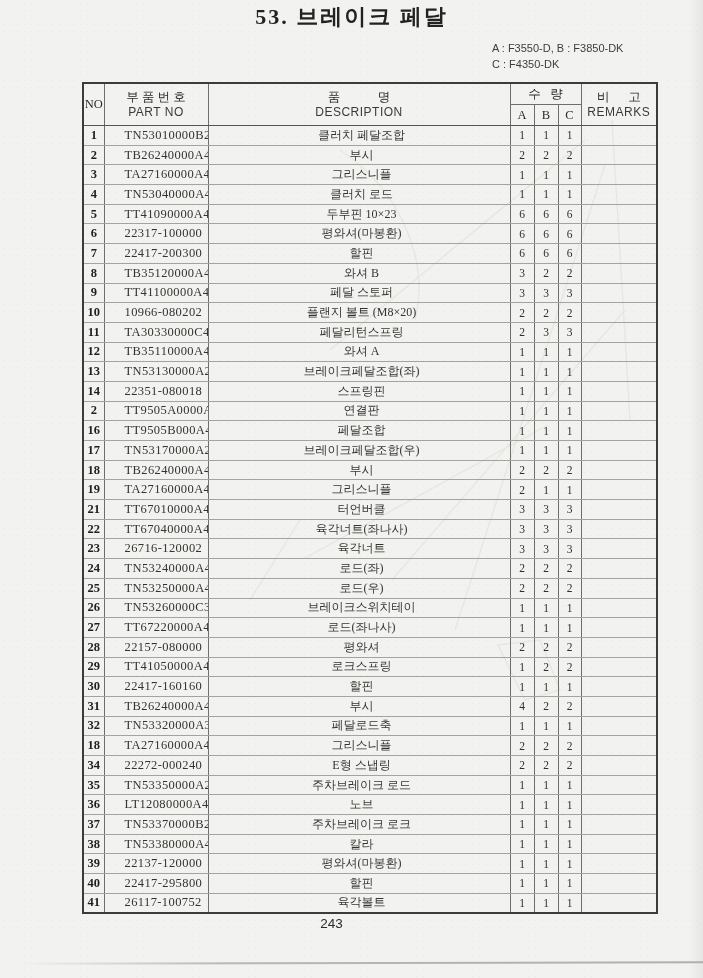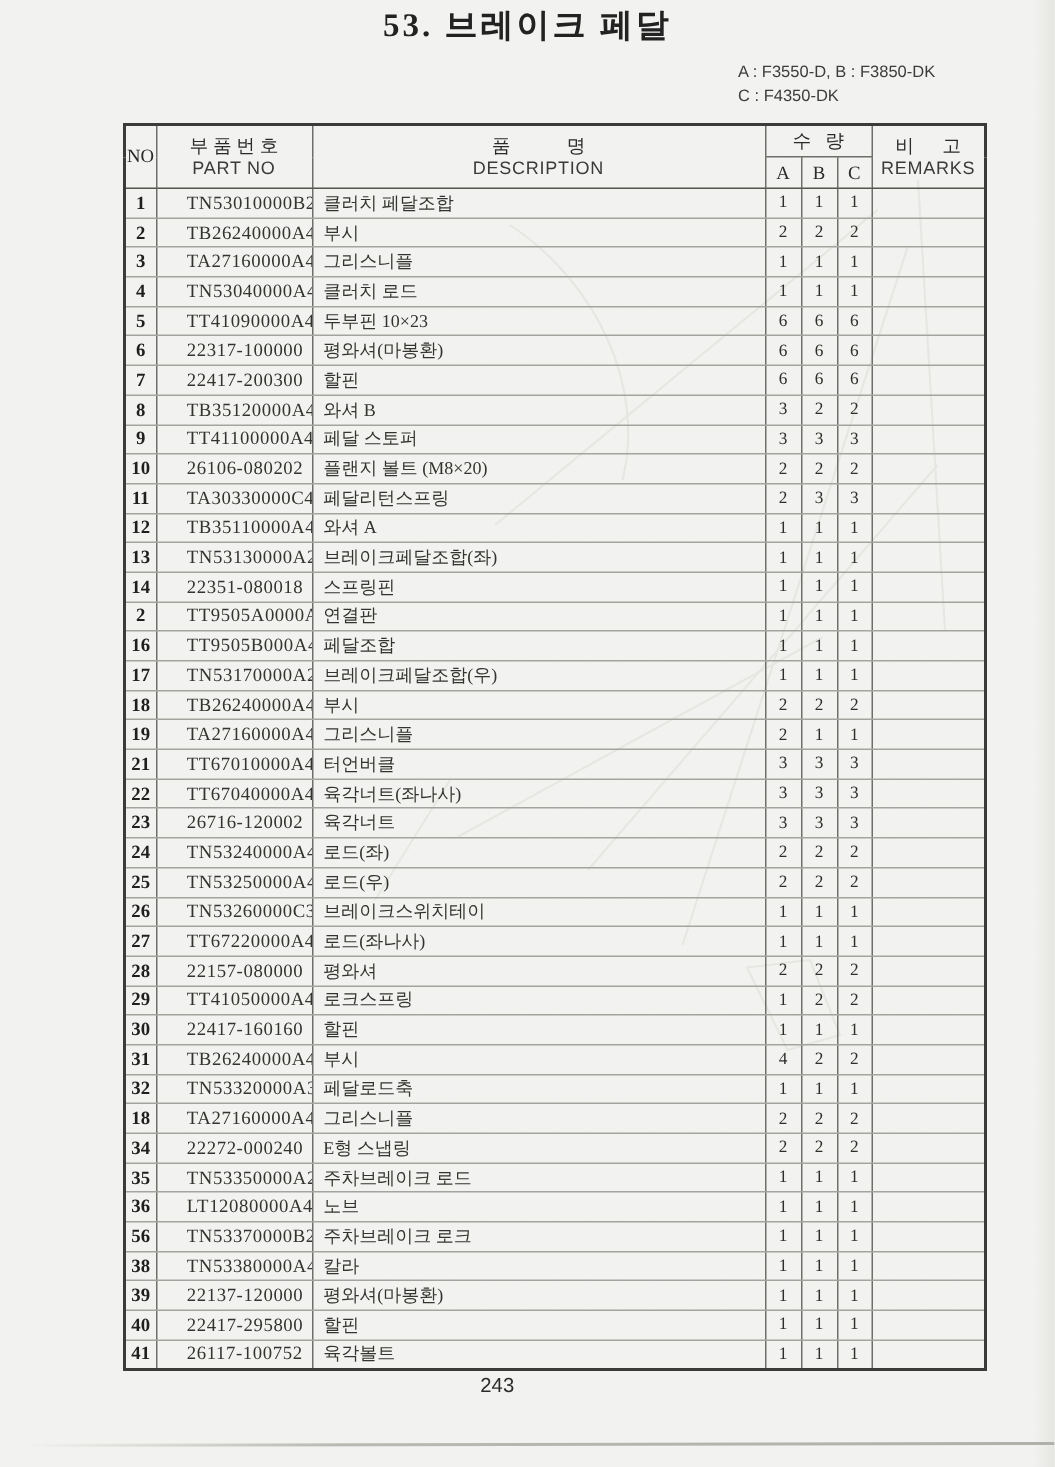--- a/index.html
+++ b/index.html
@@ -75,21 +75,21 @@
   table.parts thead tr.h2 th{height:18px;}
   table.parts tbody tr{height:19.7px;}
   table.parts tbody td{padding:0 2px;vertical-align:middle;overflow:hidden;white-space:nowrap;}
   table.parts td.no{
     text-align:center;font-weight:bold;font-size:12.5px;color:#1f1f1f;
   }
   table.parts td.part{
     padding-left:20px;font-size:12.5px;letter-spacing:.4px;color:#33332f;
   }
   table.parts td.desc{
-    padding-left:7px;font-size:12px;color:#33332f;
+    padding-left:7px;font-size:12px;color:#33332f;text-align:center;
   }
   table.parts td.q{
     text-align:center;font-size:11.5px;color:#2e2e2a;
   }
   table.parts td.rem{background:transparent;}
   .page-number{
     position:absolute;top:916px;left:0;width:100%;
     text-align:center;font-size:13.5px;color:#2c2c2c;
     transform:translateX(-20px);
     z-index:2;
@@ -233,21 +233,21 @@
           <td class="no">9</td>
           <td class="part">TT41100000A4</td>
           <td class="desc">페달 스토퍼</td>
           <td class="q">3</td>
           <td class="q">3</td>
           <td class="q">3</td>
           <td class="rem"></td>
         </tr>
         <tr>
           <td class="no">10</td>
-          <td class="part">26106-080202</td>
+          <td class="part">10966-080202</td>
           <td class="desc">플랜지 볼트 (M8×20)</td>
           <td class="q">2</td>
           <td class="q">2</td>
           <td class="q">2</td>
           <td class="rem"></td>
         </tr>
         <tr>
           <td class="no">11</td>
           <td class="part">TA30330000C4</td>
           <td class="desc">페달리턴스프링</td>
@@ -466,21 +466,21 @@
         <tr>
           <td class="no">36</td>
           <td class="part">LT12080000A4</td>
           <td class="desc">노브</td>
           <td class="q">1</td>
           <td class="q">1</td>
           <td class="q">1</td>
           <td class="rem"></td>
         </tr>
         <tr>
-          <td class="no">56</td>
+          <td class="no">37</td>
           <td class="part">TN53370000B2</td>
           <td class="desc">주차브레이크 로크</td>
           <td class="q">1</td>
           <td class="q">1</td>
           <td class="q">1</td>
           <td class="rem"></td>
         </tr>
         <tr>
           <td class="no">38</td>
           <td class="part">TN53380000A4</td>

